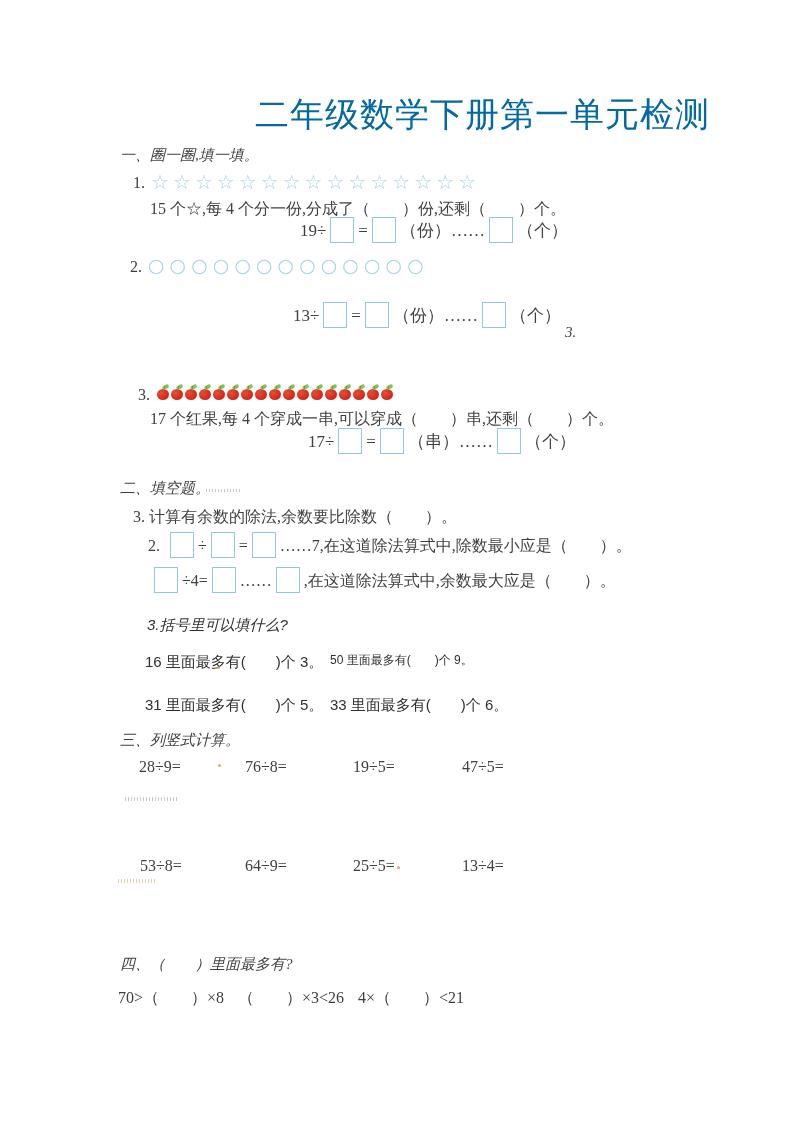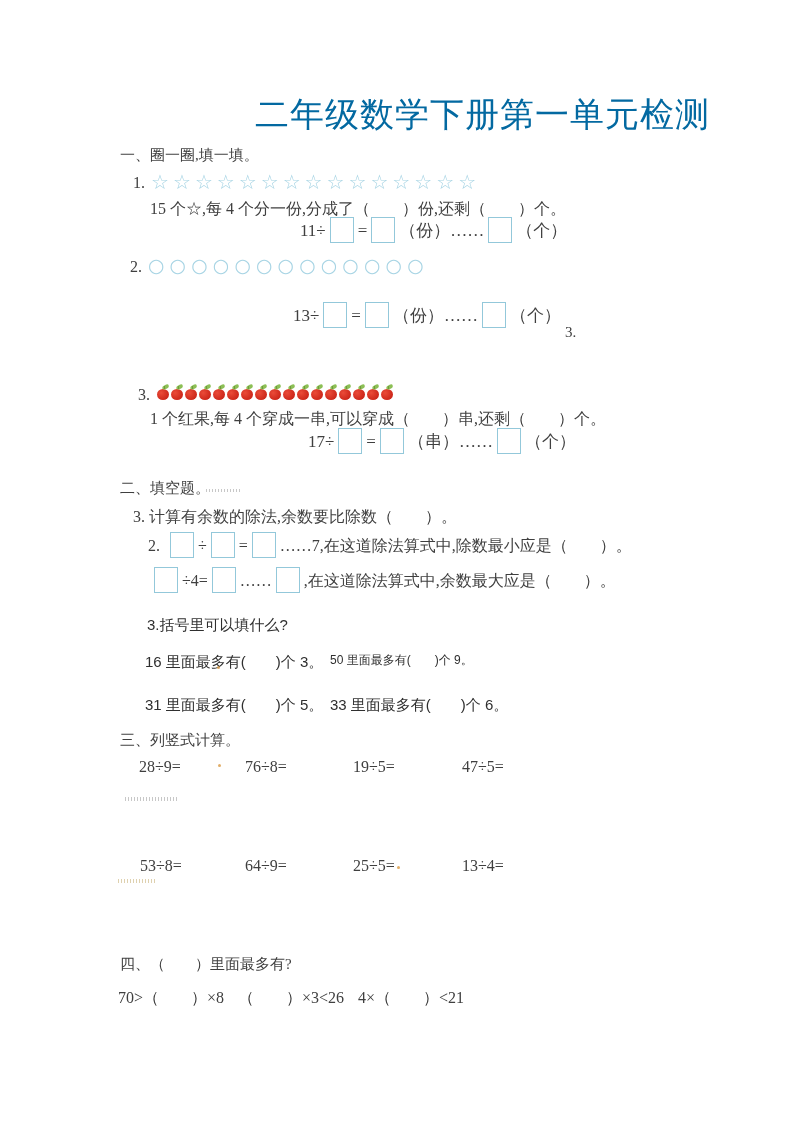--- a/index.html
+++ b/index.html
@@ -1,20 +1,20 @@
 <!DOCTYPE html>
 <html><head>
 <meta charset="utf-8">
 <style>
   html,body{margin:0;padding:0;background:#ffffff;}
   .page{position:relative;width:793px;height:1122px;background:#ffffff;overflow:hidden;
         font-family:"Liberation Serif","DejaVu Serif",serif;color:#3f3f3f;}
   .line{position:absolute;white-space:nowrap;font-size:16px;line-height:1.25;color:#3f3f3f;}
   .title{width:560px;left:150px;top:94px;text-align:right;font-size:34px;color:#0369a1;letter-spacing:1px;}
-  .h{font-size:15px;}
+  .h{font-size:15px;font-style:italic;}
   .sans{font-family:"Liberation Sans","DejaVu Sans",sans-serif;color:#2f2f2f;margin-left:27px;}
   .num{margin-right:6px;}
   
   .glyph-row{display:flex;align-items:center;}
   .stars .glyph{font-family:"DejaVu Sans",sans-serif;color:#a7d4e4;font-size:20px;margin-right:4px;line-height:1;}
   .circles .glyph{font-family:"DejaVu Sans",sans-serif;color:#a7d4e4;font-size:19px;margin-right:5px;line-height:1;}
   .apple{display:inline-block;width:12px;height:11px;margin:2px 1px 0 1px;
          background:radial-gradient(circle at 35% 35%, #ea4b38, #c2190e);border-radius:50%;position:relative;}
   .apple::before{content:"";position:absolute;right:0px;top:-4px;width:7px;height:4px;
          background:#8cbf55;border-radius:70% 30% 60% 40%;transform:rotate(-22deg);}
@@ -37,37 +37,37 @@
   <div class="line title">二年级数学下册第一单元检测</div>
 
   <div class="line h" style="left:120px;top:146px">一、圈一圈,填一填。</div>
 
   <div class="line glyph-row" style="left:133px;top:172px">
     <span class="num">1.</span>
     <span class="stars"><span class="glyph">☆</span><span class="glyph">☆</span><span class="glyph">☆</span><span class="glyph">☆</span><span class="glyph">☆</span><span class="glyph">☆</span><span class="glyph">☆</span><span class="glyph">☆</span><span class="glyph">☆</span><span class="glyph">☆</span><span class="glyph">☆</span><span class="glyph">☆</span><span class="glyph">☆</span><span class="glyph">☆</span><span class="glyph">☆</span></span>
   </div>
   <div class="line" style="left:150px;top:199px">15 个☆,每 4 个分一份,分成了（　　）份,还剩（　　）个。</div>
   <div class="line eq" style="left:300px;top:219px">
-    <span>11÷</span><span class="box"></span><span>=</span><span class="box"></span><span>（份）……</span><span class="box"></span><span>（个）</span>
+    <span>19÷</span><span class="box"></span><span>=</span><span class="box"></span><span>（份）……</span><span class="box"></span><span>（个）</span>
   </div>
 
   <div class="line glyph-row" style="left:130px;top:256px">
     <span class="num">2.</span>
     <span class="circles"><span class="glyph">○</span><span class="glyph">○</span><span class="glyph">○</span><span class="glyph">○</span><span class="glyph">○</span><span class="glyph">○</span><span class="glyph">○</span><span class="glyph">○</span><span class="glyph">○</span><span class="glyph">○</span><span class="glyph">○</span><span class="glyph">○</span><span class="glyph">○</span></span>
   </div>
   <div class="line eq" style="left:293px;top:304px">
     <span>13÷</span><span class="box"></span><span>=</span><span class="box"></span><span>（份）……</span><span class="box"></span><span>（个）</span>
   </div>
   <div class="line h" style="left:565px;top:323px">3.</div>
 
   <div class="line glyph-row" style="left:138px;top:385px">
     <span class="num">3.</span>
     <span><span class="apple"></span><span class="apple"></span><span class="apple"></span><span class="apple"></span><span class="apple"></span><span class="apple"></span><span class="apple"></span><span class="apple"></span><span class="apple"></span><span class="apple"></span><span class="apple"></span><span class="apple"></span><span class="apple"></span><span class="apple"></span><span class="apple"></span><span class="apple"></span><span class="apple"></span></span>
   </div>
-  <div class="line" style="left:150px;top:409px">1 个红果,每 4 个穿成一串,可以穿成（　　）串,还剩（　　）个。</div>
+  <div class="line" style="left:150px;top:409px">17 个红果,每 4 个穿成一串,可以穿成（　　）串,还剩（　　）个。</div>
   <div class="line eq" style="left:308px;top:430px">
     <span>17÷</span><span class="box"></span><span>=</span><span class="box"></span><span>（串）……</span><span class="box"></span><span>（个）</span>
   </div>
 
   <div class="line h" style="left:120px;top:479px">二、填空题。</div>
   <span class="speck" style="left:206px;top:489px;width:34px;height:3px"></span>
 
   <div class="line" style="left:133px;top:507px">3. 计算有余数的除法,余数要比除数（　　）。</div>
 
   <div class="line" style="left:148px;top:534px">

